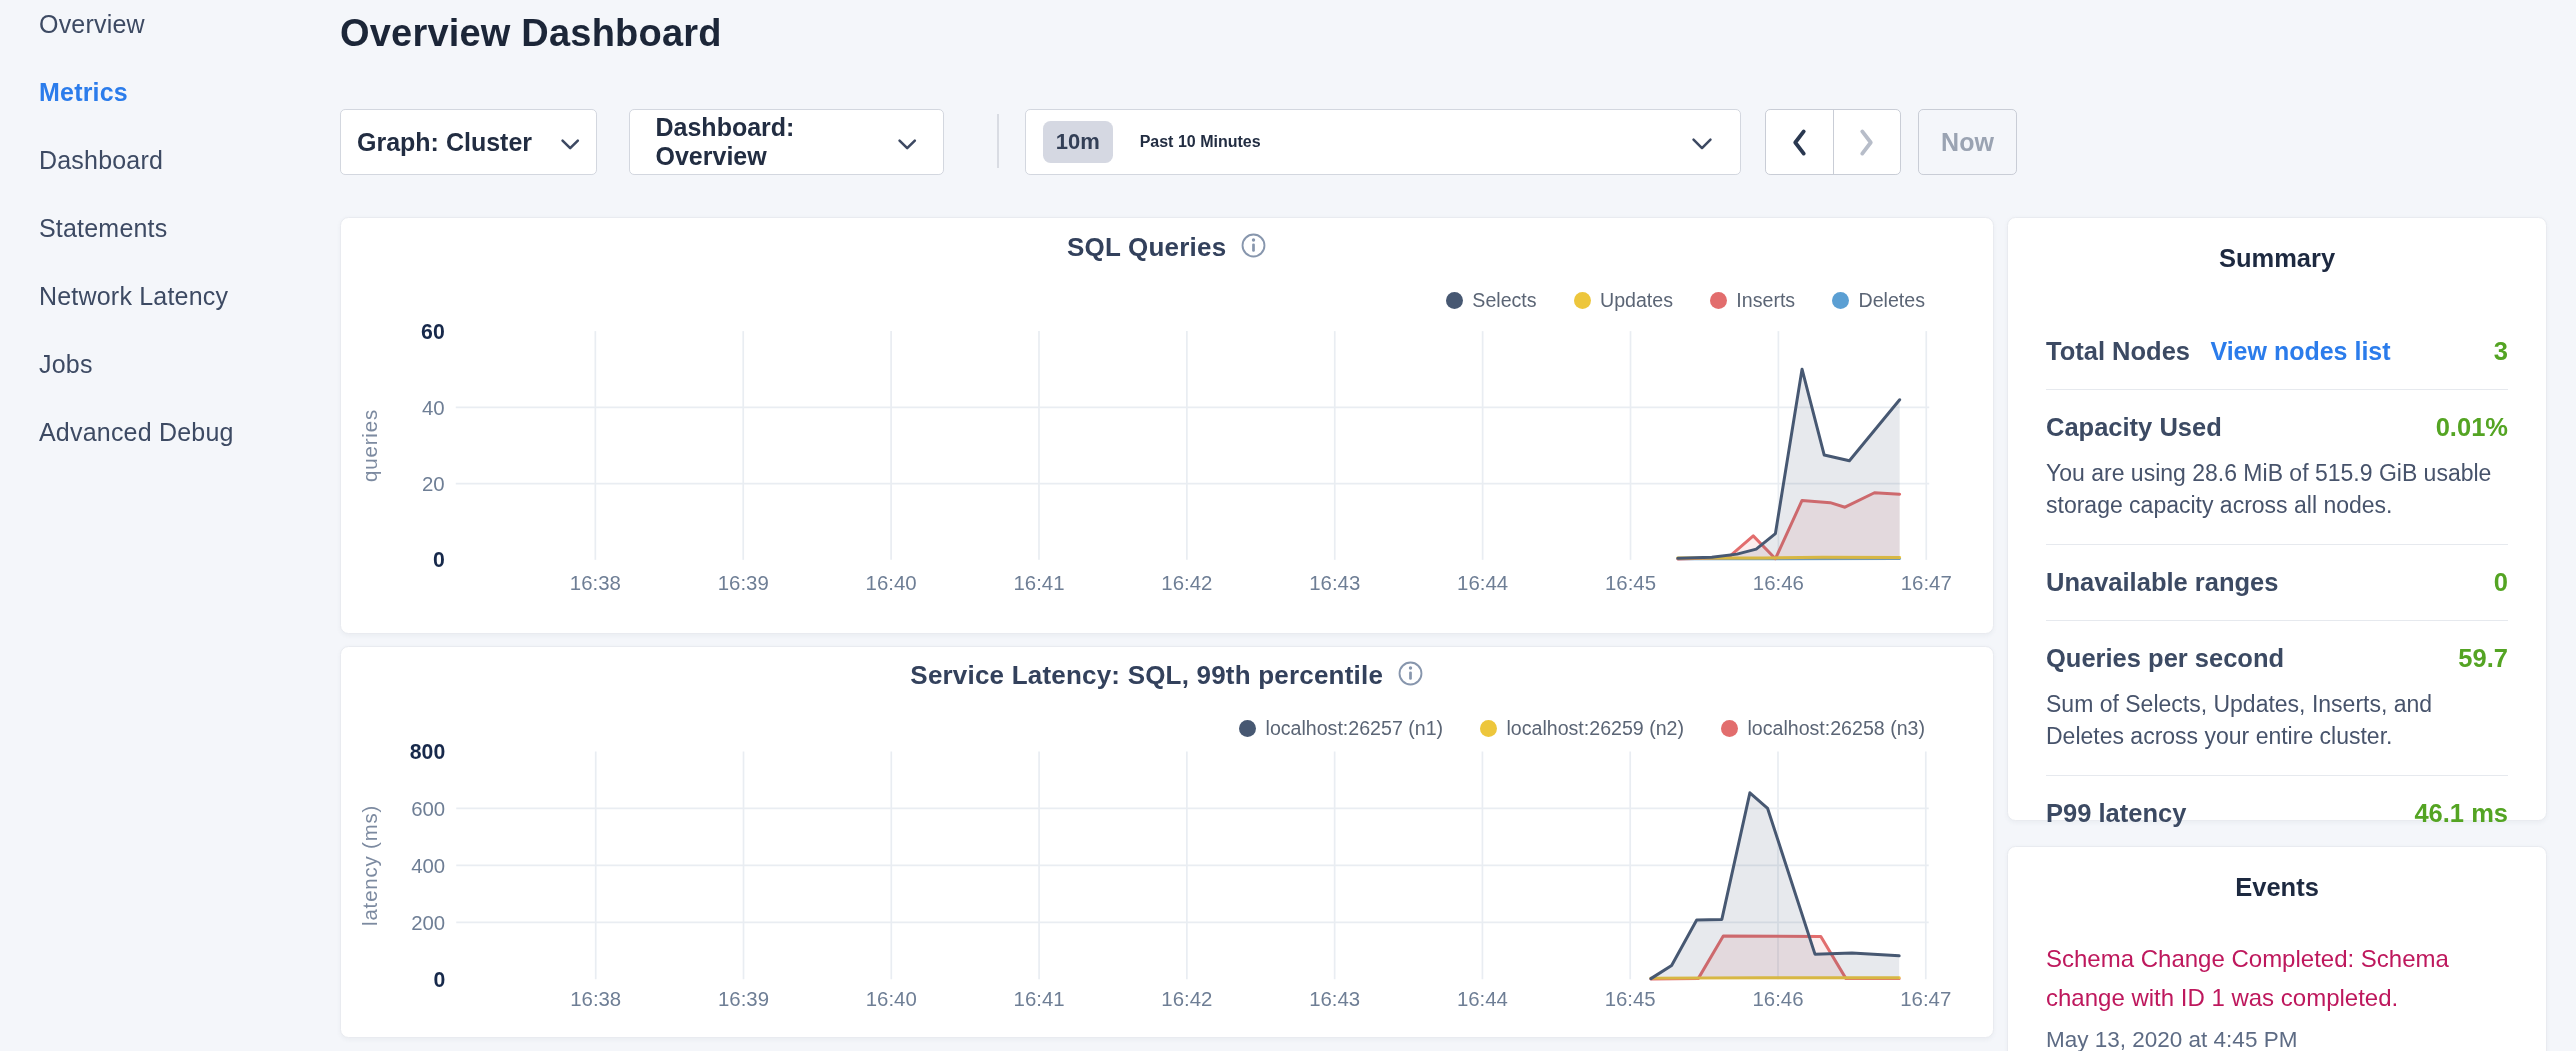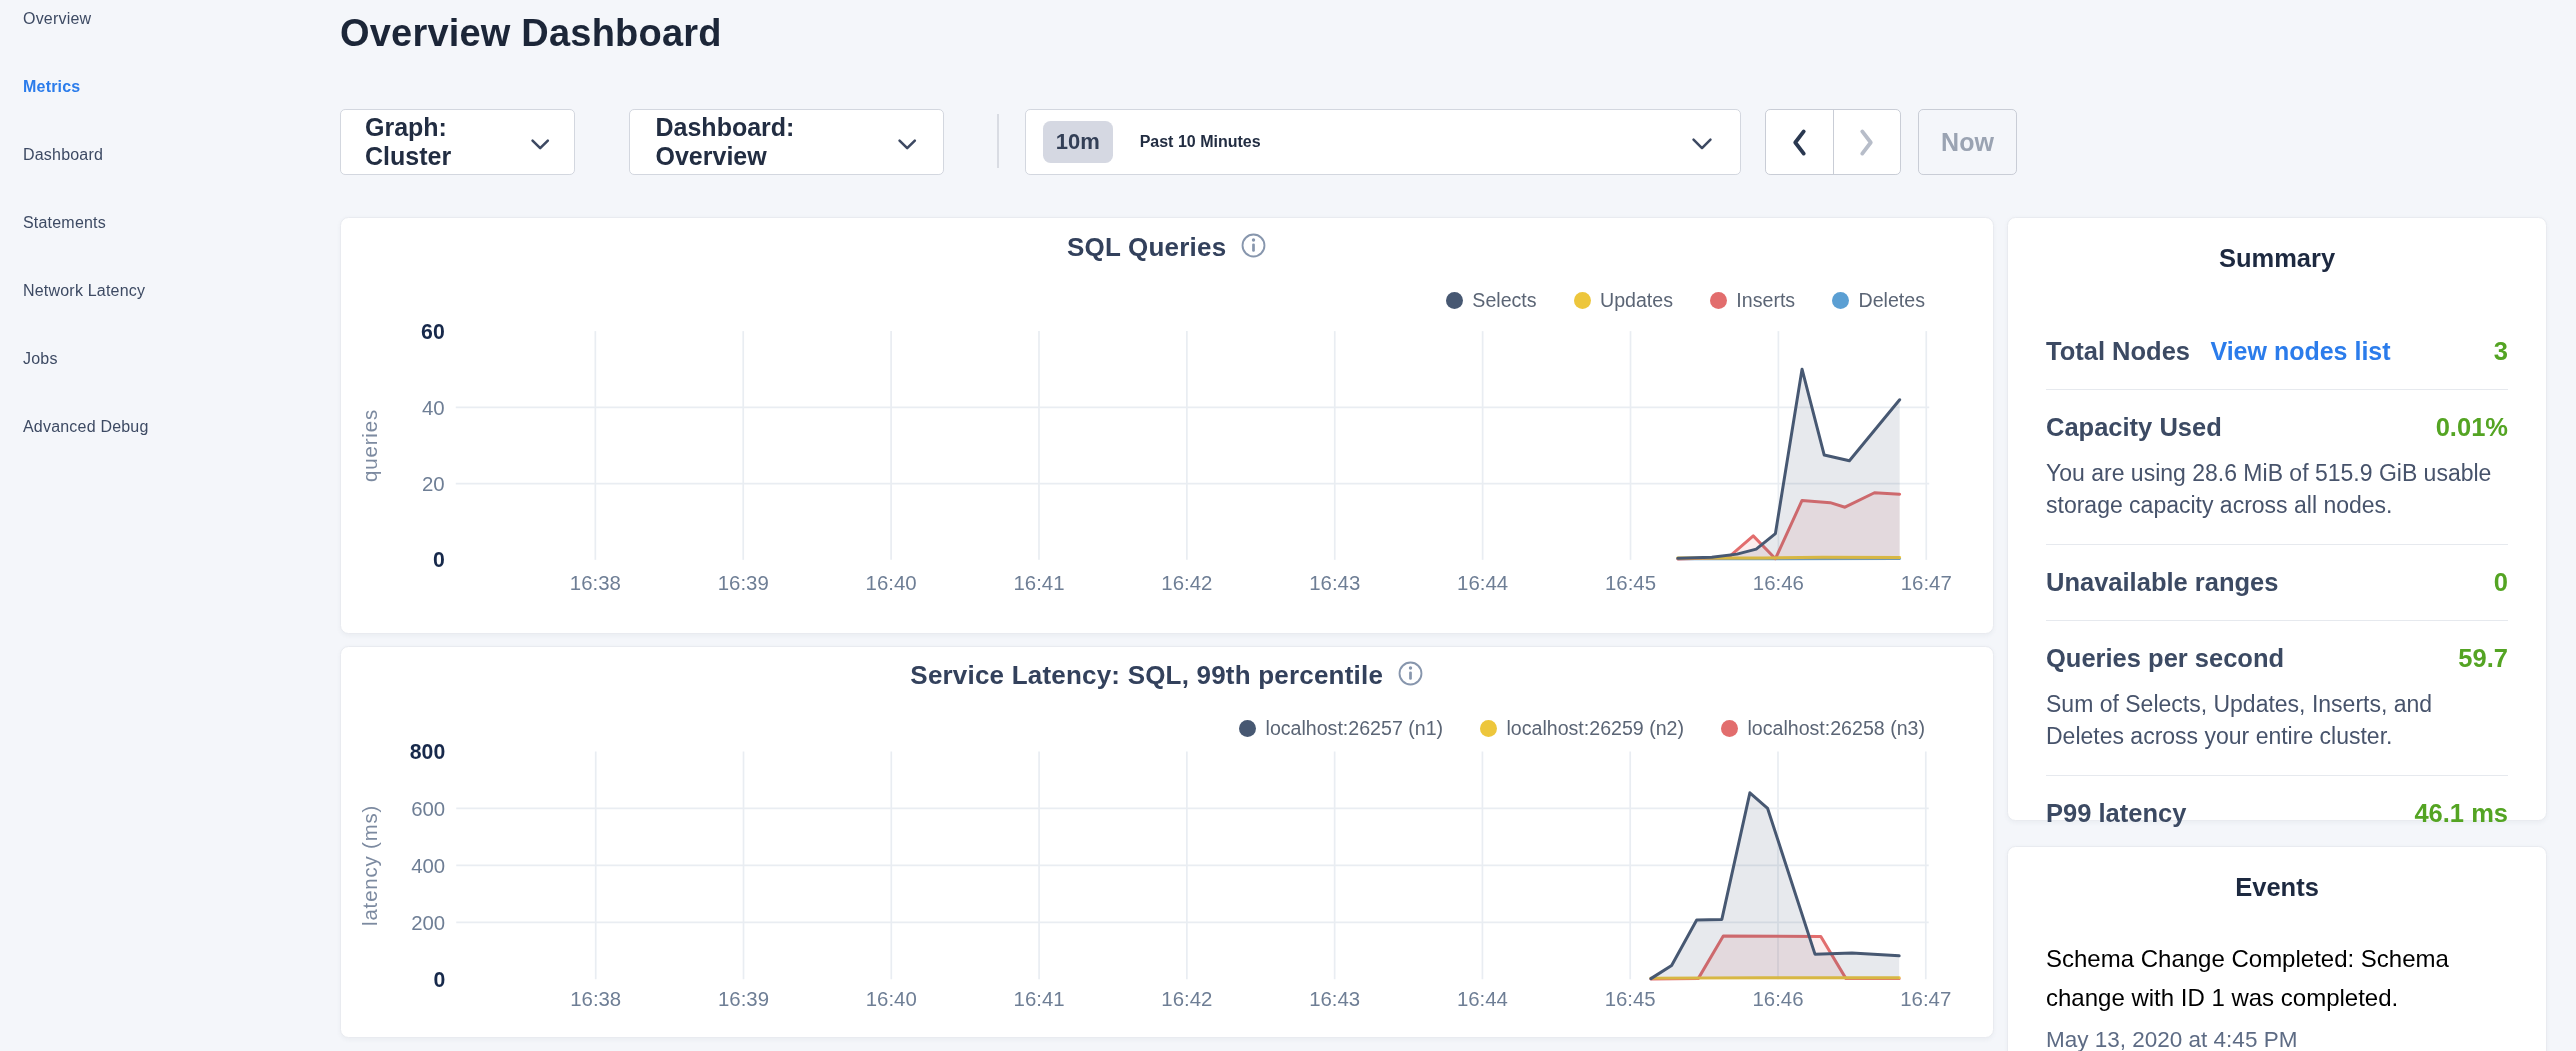--- a/index.html
+++ b/index.html
@@ -5,37 +5,37 @@
   html,body{margin:0;padding:0;}
   body{
     width:2576px;height:1051px;position:relative;overflow:hidden;
     background:#f4f6fa;color:#475872;
     font-family:"Liberation Sans", sans-serif;
     -webkit-font-smoothing:antialiased;
   }
   
   .sidebar{position:absolute;left:23px;top:10.2px;width:306px;}
   .side-item{
-    height:68px;font-size:16px;font-weight:500;color:#3d4a63;
-    cursor:pointer;display:flex;align-items:flex-start;letter-spacing:0.2px;
+    height:68px;font-size:25px;font-weight:500;color:#3d4a63;
+    cursor:pointer;display:flex;align-items:flex-start;letter-spacing:0.2px;margin-left:16px;
   }
   .side-item.active{color:#2b7ceb;font-weight:700;}
   
   .page-title{
     position:absolute;left:340px;top:12px;font-size:38px;font-weight:600;color:#1c2638;
     letter-spacing:0.2px;
   }
   
   .toolbar{position:absolute;left:340px;top:109px;width:1680px;height:66px;}
   .ctrl{
     position:absolute;top:0;height:66px;background:#fff;border:0.9px solid #d3d7df;
     border-radius:5.1px;box-sizing:border-box;display:flex;align-items:center;
     font-size:25px;font-weight:700;color:#222d42;cursor:pointer;
   }
-  .dd-graph{left:0;width:235px;padding:0 24px;justify-content:space-between;}
+  .dd-graph{left:0;width:257px;padding:0 16px;justify-content:space-between;}
   .dd-dashboard{left:289px;width:315px;padding:0 25.5px;justify-content:space-between;}
   .toolbar-divider{position:absolute;left:657px;top:5.1px;width:1.7px;height:54px;background:#d9dce3;}
   .time-picker{left:685px;width:716px;padding:0 27px 0 17px;}
   .tw-badge{
     background:#d5d8e2;color:#333f56;border-radius:7.7px;padding:7.7px 12.8px;
     font-size:22px;font-weight:700;
   }
   .tw-label{margin-left:27px;font-size:16px;}
   .time-picker .chev{position:absolute;right:27px;}
   .nav-group{
@@ -79,21 +79,21 @@
   .panel-title{text-align:center;margin-top:25.5px;font-size:25.5px;font-weight:700;color:#1d2940;}
   .summary-body{margin:41px 38px 0 38px;}
   .s-sec{padding:23px 0;border-bottom:0.9px solid #e6e9ee;}
   .s-sec:last-child{border-bottom:none;}
   .s-head{display:flex;align-items:center;justify-content:space-between;}
   .s-label{font-size:25.5px;font-weight:700;color:#3c4a63;}
   .s-link{font-size:25px;font-weight:700;color:#2b7ceb;margin-left:20.4px;cursor:pointer;}
   .s-value{margin-left:auto;font-size:25.5px;font-weight:700;color:#54a423;}
   .s-desc{margin-top:15.3px;font-size:23px;line-height:32px;color:#47536b;max-width:476px;}
   .events-body{margin:37px 38px 0 38px;}
-  .event-msg{font-size:24px;line-height:39px;color:#000000;}
+  .event-msg{font-size:24px;line-height:39px;color:#be185d;}
   .event-ts{margin-top:10.2px;font-size:22.5px;color:#5d6b84;}
 </style>
 </head>
 <body>
 
 <div class="sidebar">
     <div class="side-item">Overview</div>
     <div class="side-item active">Metrics</div>
     <div class="side-item">Dashboard</div>
     <div class="side-item">Statements</div>

